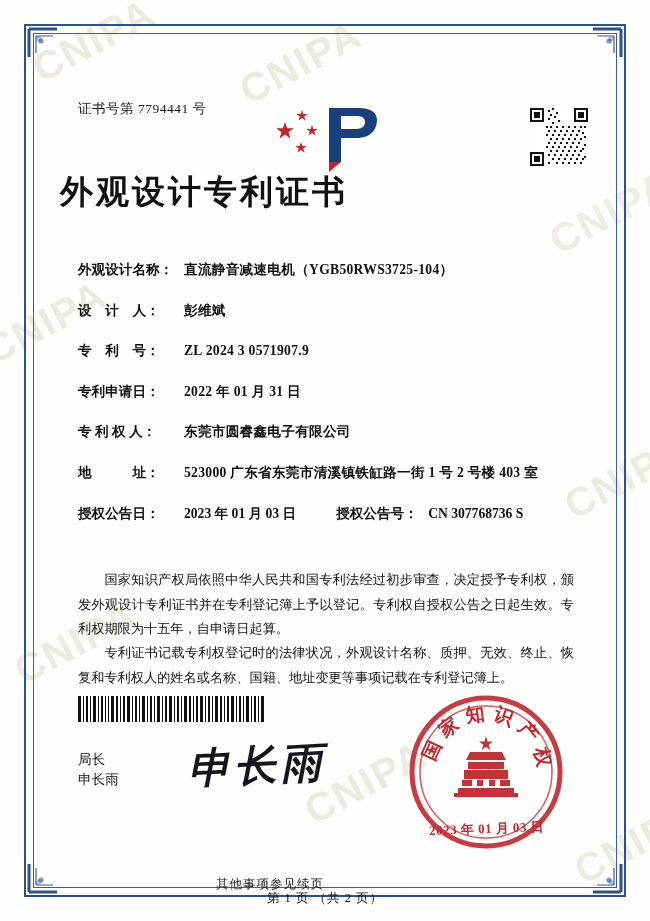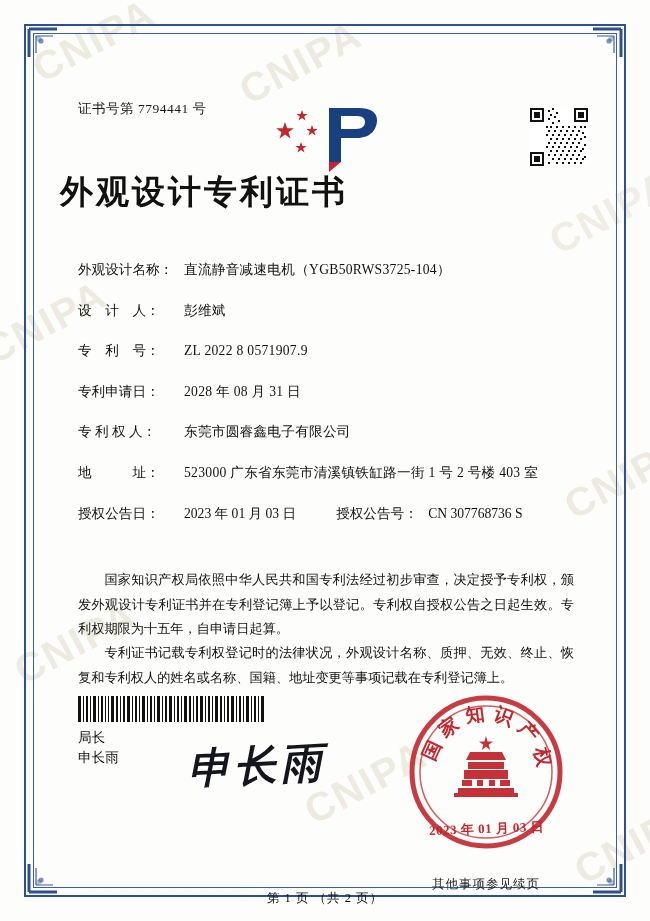--- a/index.html
+++ b/index.html
@@ -112,20 +112,21 @@
     margin-top: 52px;
     font-family: "Liberation Serif", "DejaVu Serif", serif;
   }
 
   .fields {
     margin-top: 48px;
     margin-left: 18px;
     font-size: 13.6px;
     color: #111;
     line-height: 1;
+    font-weight: bold;
   }
   .field-row {
     display: flex;
     align-items: baseline;
     margin-bottom: 27px;
   }
   .fl {
     width: 106px;
     flex: 0 0 106px;
     letter-spacing: 0px;
@@ -155,21 +156,21 @@
     left: 18px;
     top: 636px;
     width: 190px;
     height: 26px;
   }
 
   
   .sign-block {
     position: absolute;
     left: 18px;
-    top: 668px;
+    top: 690px;
     font-size: 13.6px;
     line-height: 1.45;
     color: #111;
   }
   .signature {
     position: absolute;
     left: 128px;
     top: 678px;
     font-size: 42px;
     font-family: "Liberation Serif", serif;
@@ -208,21 +209,21 @@
     color: #111;
     letter-spacing: 1px;
     margin-top: 48px;
   }
 
   .footer-note {
     position: absolute;
     width: 540px;
     left: 0;
     top: 876px;
-    text-align: right;
+    text-align: center;
     font-size: 12.5px;
     color: #1a1a1a;
     letter-spacing: 1px;
   }
 </style>
 </head>
 <body>
 
 <div id="certificate">
 
@@ -398,26 +399,26 @@
         <div class="fv">直流静音减速电机（YGB50RWS3725-104）</div>
       </div>
 
       <div class="field-row">
         <div class="fl">设　计　人：</div>
         <div class="fv">彭维斌</div>
       </div>
 
       <div class="field-row">
         <div class="fl">专　利　号：</div>
-        <div class="fv">ZL 2022 8 0571907.9</div>
+        <div class="fv">ZL 2024 3 0571907.9</div>
       </div>
 
       <div class="field-row">
         <div class="fl">专利申请日：</div>
-        <div class="fv">2028 年 08 月 31 日</div>
+        <div class="fv">2022 年 01 月 31 日</div>
       </div>
 
       <div class="field-row">
         <div class="fl">专 利 权 人：</div>
         <div class="fv">东莞市圆睿鑫电子有限公司</div>
       </div>
 
       <div class="field-row">
         <div class="fl">地　　　址：</div>
         <div class="fv">523000 广东省东莞市清溪镇铁缸路一街 1 号 2 号楼 403 室</div>

